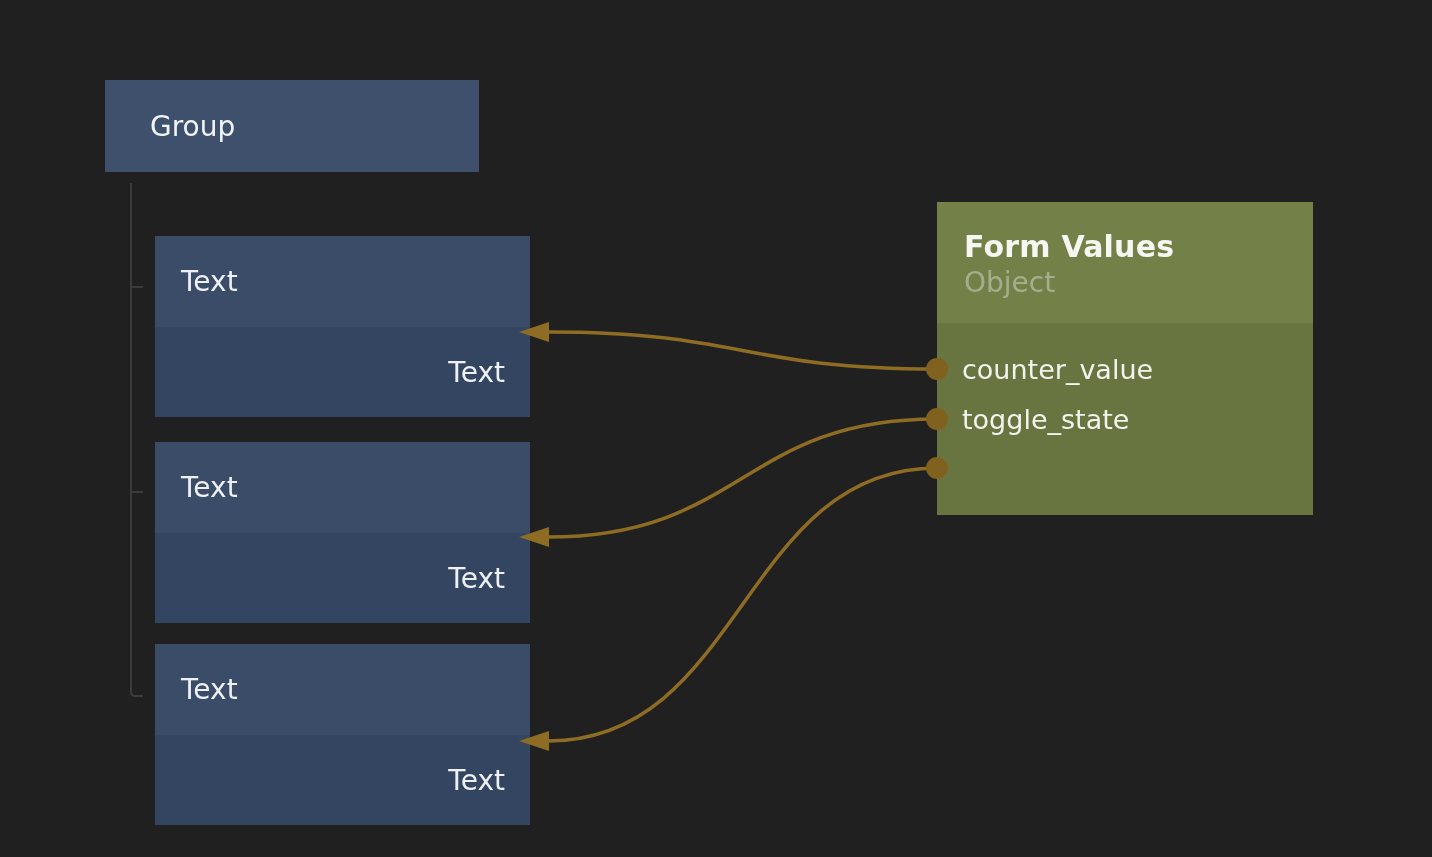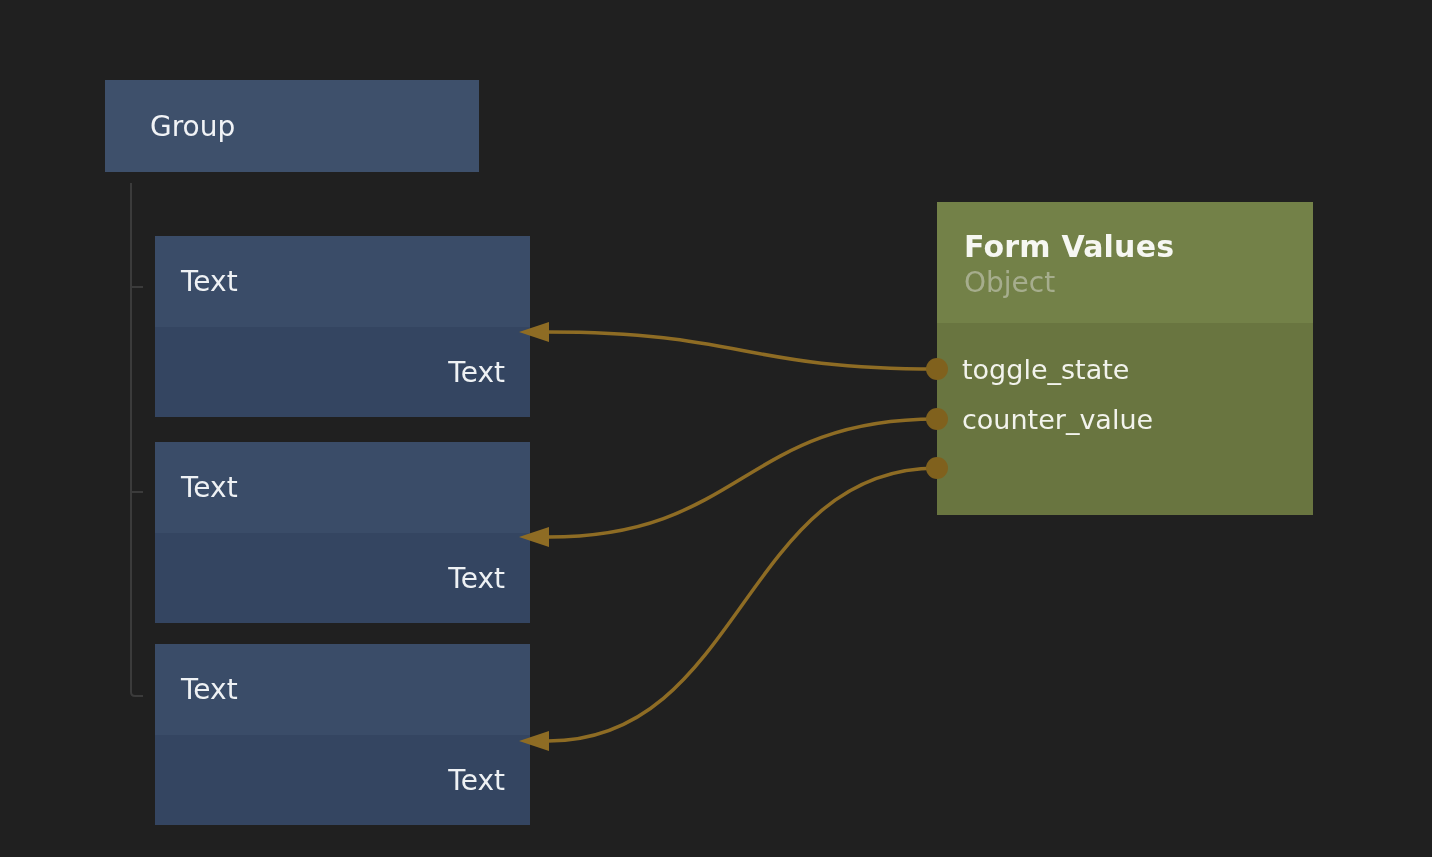--- a/index.html
+++ b/index.html
@@ -162,21 +162,21 @@
     </div>
   </div>
 
   <div class="node" id="form-values-node">
     <div class="fv-header" style="background-color: rgb(115, 129, 72);">
       <div class="fv-title">Form Values</div>
       <div class="fv-subtitle">Object</div>
     </div>
     <div class="fv-body" style="background-color: rgb(105, 117, 64);">
       <div class="fv-field">
-        <span>toggle_state</span>
+        <span>counter_value</span>
       </div>
       <div class="fv-field">
-        <span>counter_value</span>
+        <span>toggle_state</span>
       </div>
     </div>
   </div>
 
 </div>
 
 </body></html>

